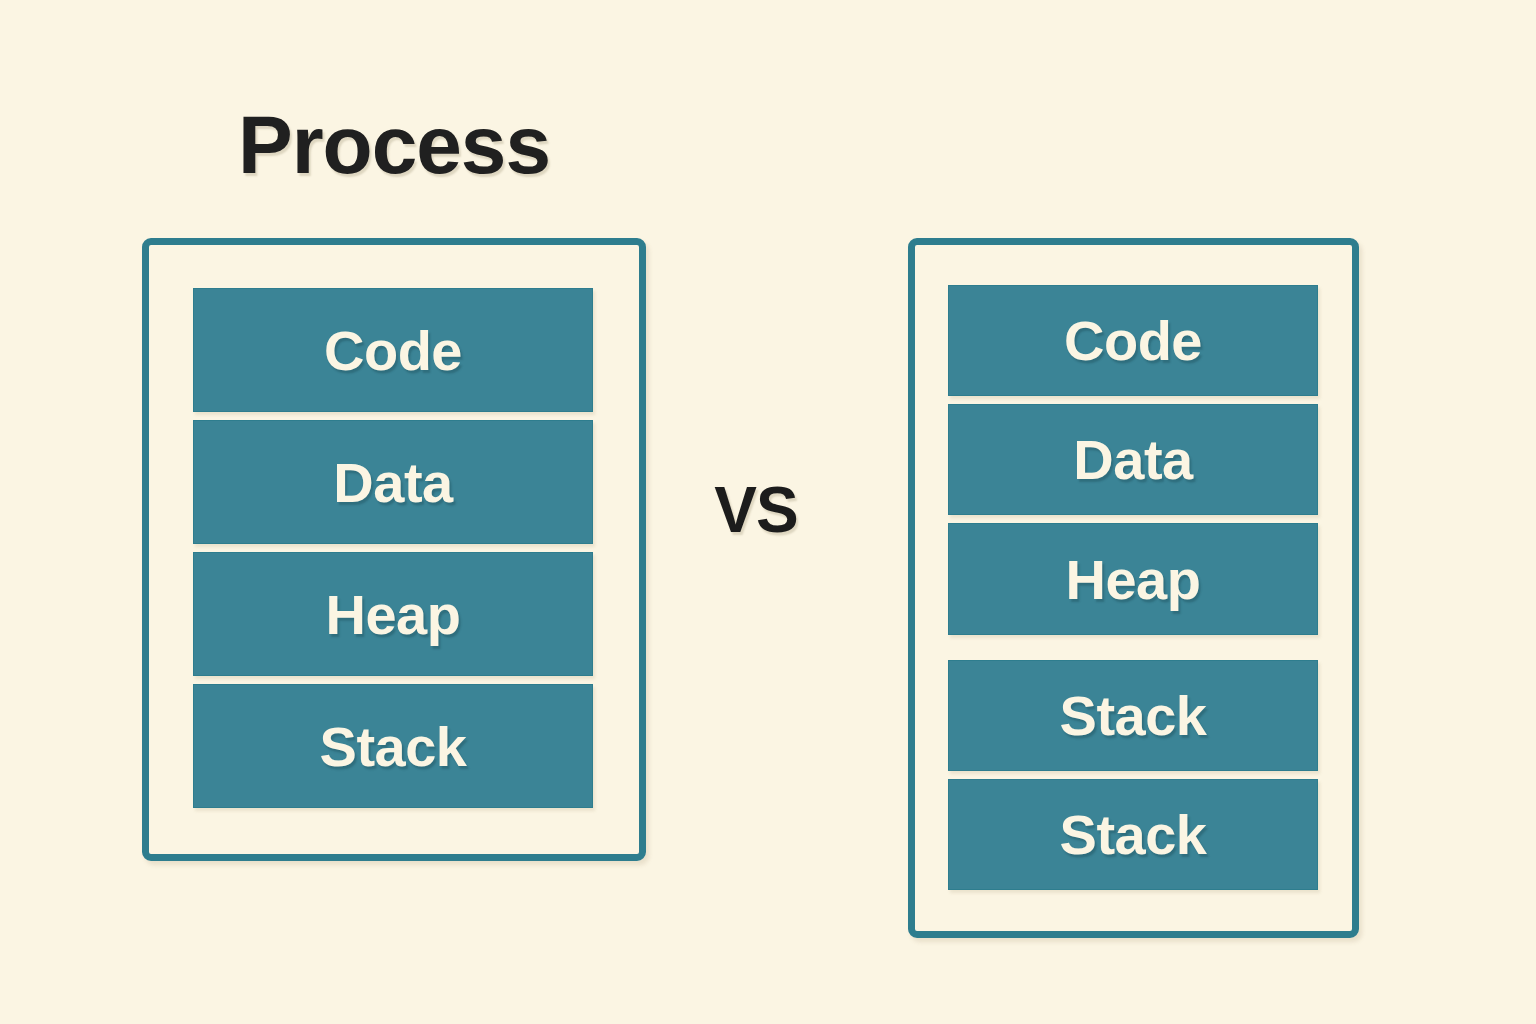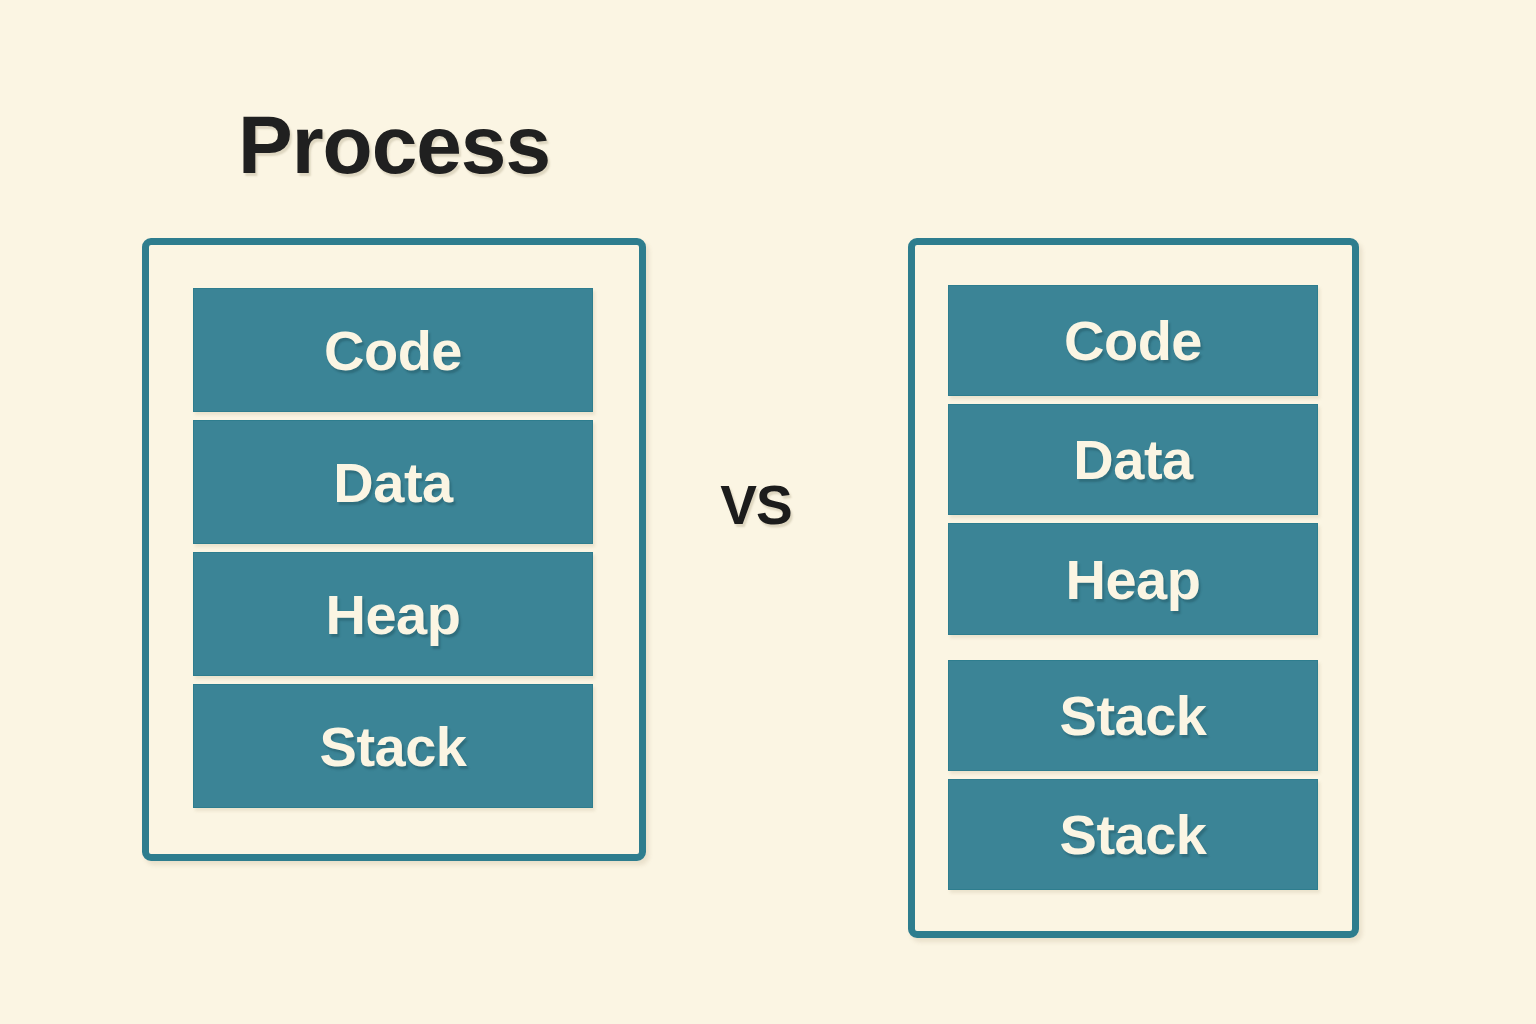--- a/index.html
+++ b/index.html
@@ -46,21 +46,21 @@
     text-align: center;
   }
 
   
   #vs-label {
     position: absolute;
     left: 660px;
     top: 478px;
     width: 192px;
     text-align: center;
-    font-size: 55px;
+    font-size: 64px;
     font-weight: bold;
     color: #1C1C1C;
     letter-spacing: -1px;
     line-height: 1;
     text-shadow: 2px 3px 2px rgba(120,105,70,0.22);
   }
 
   
   .outer-box {
     position: absolute;

